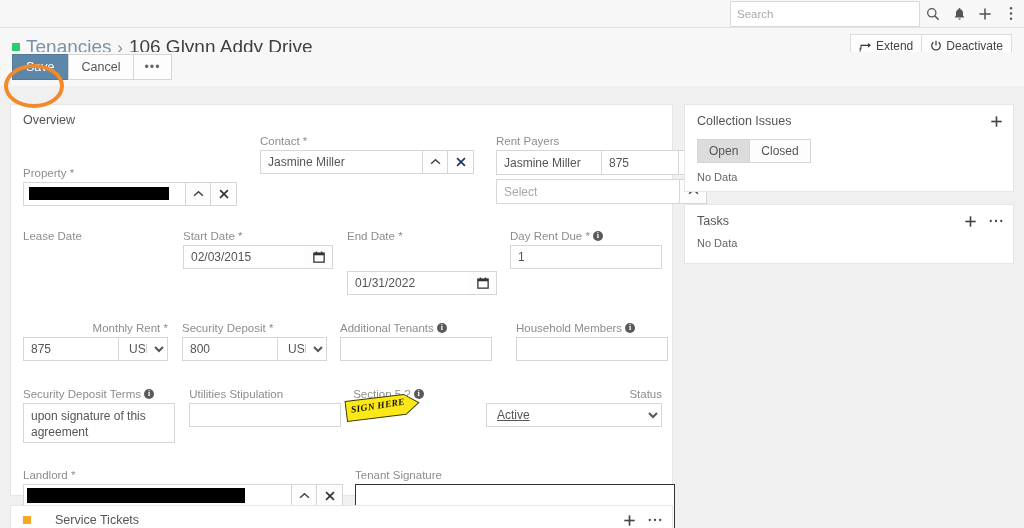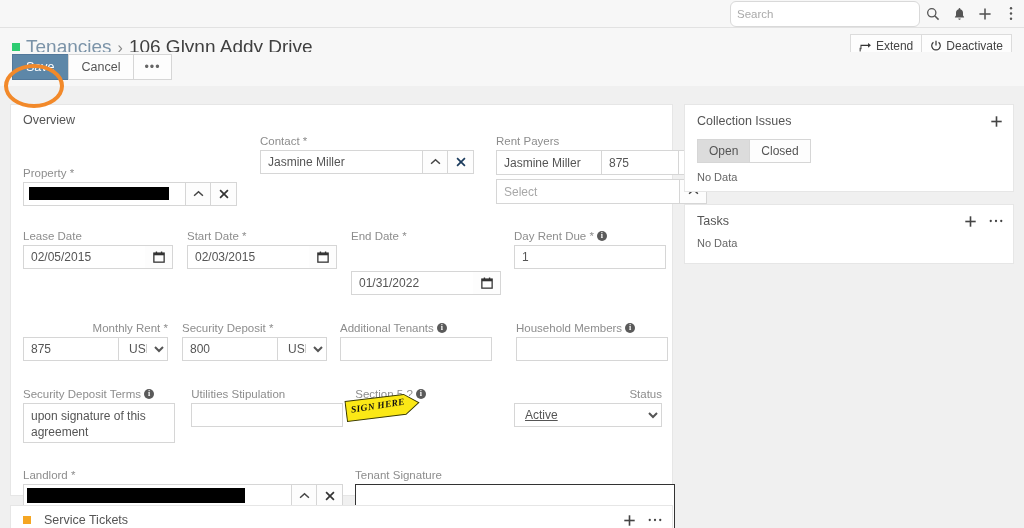--- a/index.html
+++ b/index.html
@@ -15,21 +15,21 @@
   .page { position: relative; width: 1024px; height: 528px; }
 
   
   .topbar {
     position: absolute; top: 0; left: 0; width: 1024px; height: 28px;
     background: #f7f7f7; border-bottom: 1px solid #e2e2e2;
     display: flex; align-items: center; justify-content: flex-end;
   }
   .search-box {
     width: 190px; height: 19px; background: #fff;
-    border: 1px solid #d9d9d9; border-radius: 6px;
+    border: 1px solid #d9d9d9; border-radius: 1px;
     font-family: "Liberation Sans", sans-serif; font-size: 11.5px;
     color: #555; padding: 12px 6px; outline: none;
   }
   .search-box::placeholder { color: #aaa; }
   .topicon {
     width: 26px; height: 22px; display: flex; align-items: center;
     justify-content: center; color: #555; cursor: pointer;
   }
   .topicon svg { display: block; }
 
@@ -214,21 +214,21 @@
 
   
   .svc {
     position: absolute; left: 10px; top: 505px; width: 663px; height: 40px;
     background: #fff; border: 1px solid #e6e6e6;
   }
   .svc-hd {
     display: flex; align-items: center; justify-content: space-between;
     padding: 7px 10px 0 12px;
   }
-  .svc-left { display: flex; align-items: center; gap: 13px; }
+  .svc-left { display: flex; align-items: center; gap: 24px; }
   .svc-bullet { width: 8px; height: 8px; background: #f5a623; display: block; }
   .svc-title { font-size: 12.5px; color: #555; }
 </style>
 </head>
 <body>
 
 <div class="page">
 
   <div class="topbar">
     <input class="search-box" placeholder="Search" style="">
@@ -361,31 +361,20 @@
                 </svg>
             </div>
           </div>
         </div>
       </div>
 
       <div class="row" style="margin-top:24px;">
 
         <div class="field" style="width:150px;">
           <div class="lbl">Lease Date</div>
-          <div class="combo">
-            <input class="inp" style="width: 122px;" value="02/05/2015">
-            <div class="cal-btn">
-              <svg width="12" height="12" viewBox="0 0 14 14">
-                  <rect x="1" y="2.4" width="12" height="10.6" fill="none" stroke="#333" stroke-width="1.5"></rect>
-                  <rect x="1" y="2.4" width="12" height="2.6" fill="#333"></rect>
-                  <rect x="3.2" y="0.6" width="1.6" height="3" fill="#333"></rect>
-                  <rect x="9.2" y="0.6" width="1.6" height="3" fill="#333"></rect>
-                </svg>
-            </div>
-          </div>
         </div>
 
         <div class="field" style="width:150px; margin-left:14px;">
           <div class="lbl">Start Date *</div>
           <div class="combo">
             <input class="inp" style="width: 122px;" value="02/03/2015">
             <div class="cal-btn">
               <svg width="12" height="12" viewBox="0 0 14 14">
                   <rect x="1" y="2.4" width="12" height="10.6" fill="none" stroke="#333" stroke-width="1.5"></rect>
                   <rect x="1" y="2.4" width="12" height="2.6" fill="#333"></rect>
@@ -481,21 +470,21 @@
           </div>
           <div class="chk">
             <svg width="10" height="9" viewBox="0 0 11 9">
                 <path d="M1 4.6L3.8 7.3 10 1.1" fill="none" stroke="#fff" stroke-width="1.7"></path>
               </svg>
           </div>
         </div>
 
         <div class="field" style="width:152px; margin-left:13px;align-items:flex-end;">
           <div class="lbl">Status</div>
-          <select class="inp" style="width:148px;text-decoration:underline;">
+          <select class="inp" style="width:176px;text-decoration:underline;">
             <option>Active</option>
           </select>
         </div>
       </div>
 
       <div class="row" style="margin-top:26px;">
 
         <div class="field" style="width:320px;">
           <div class="lbl">Landlord *</div>
           <div class="combo" style="position:relative;">

